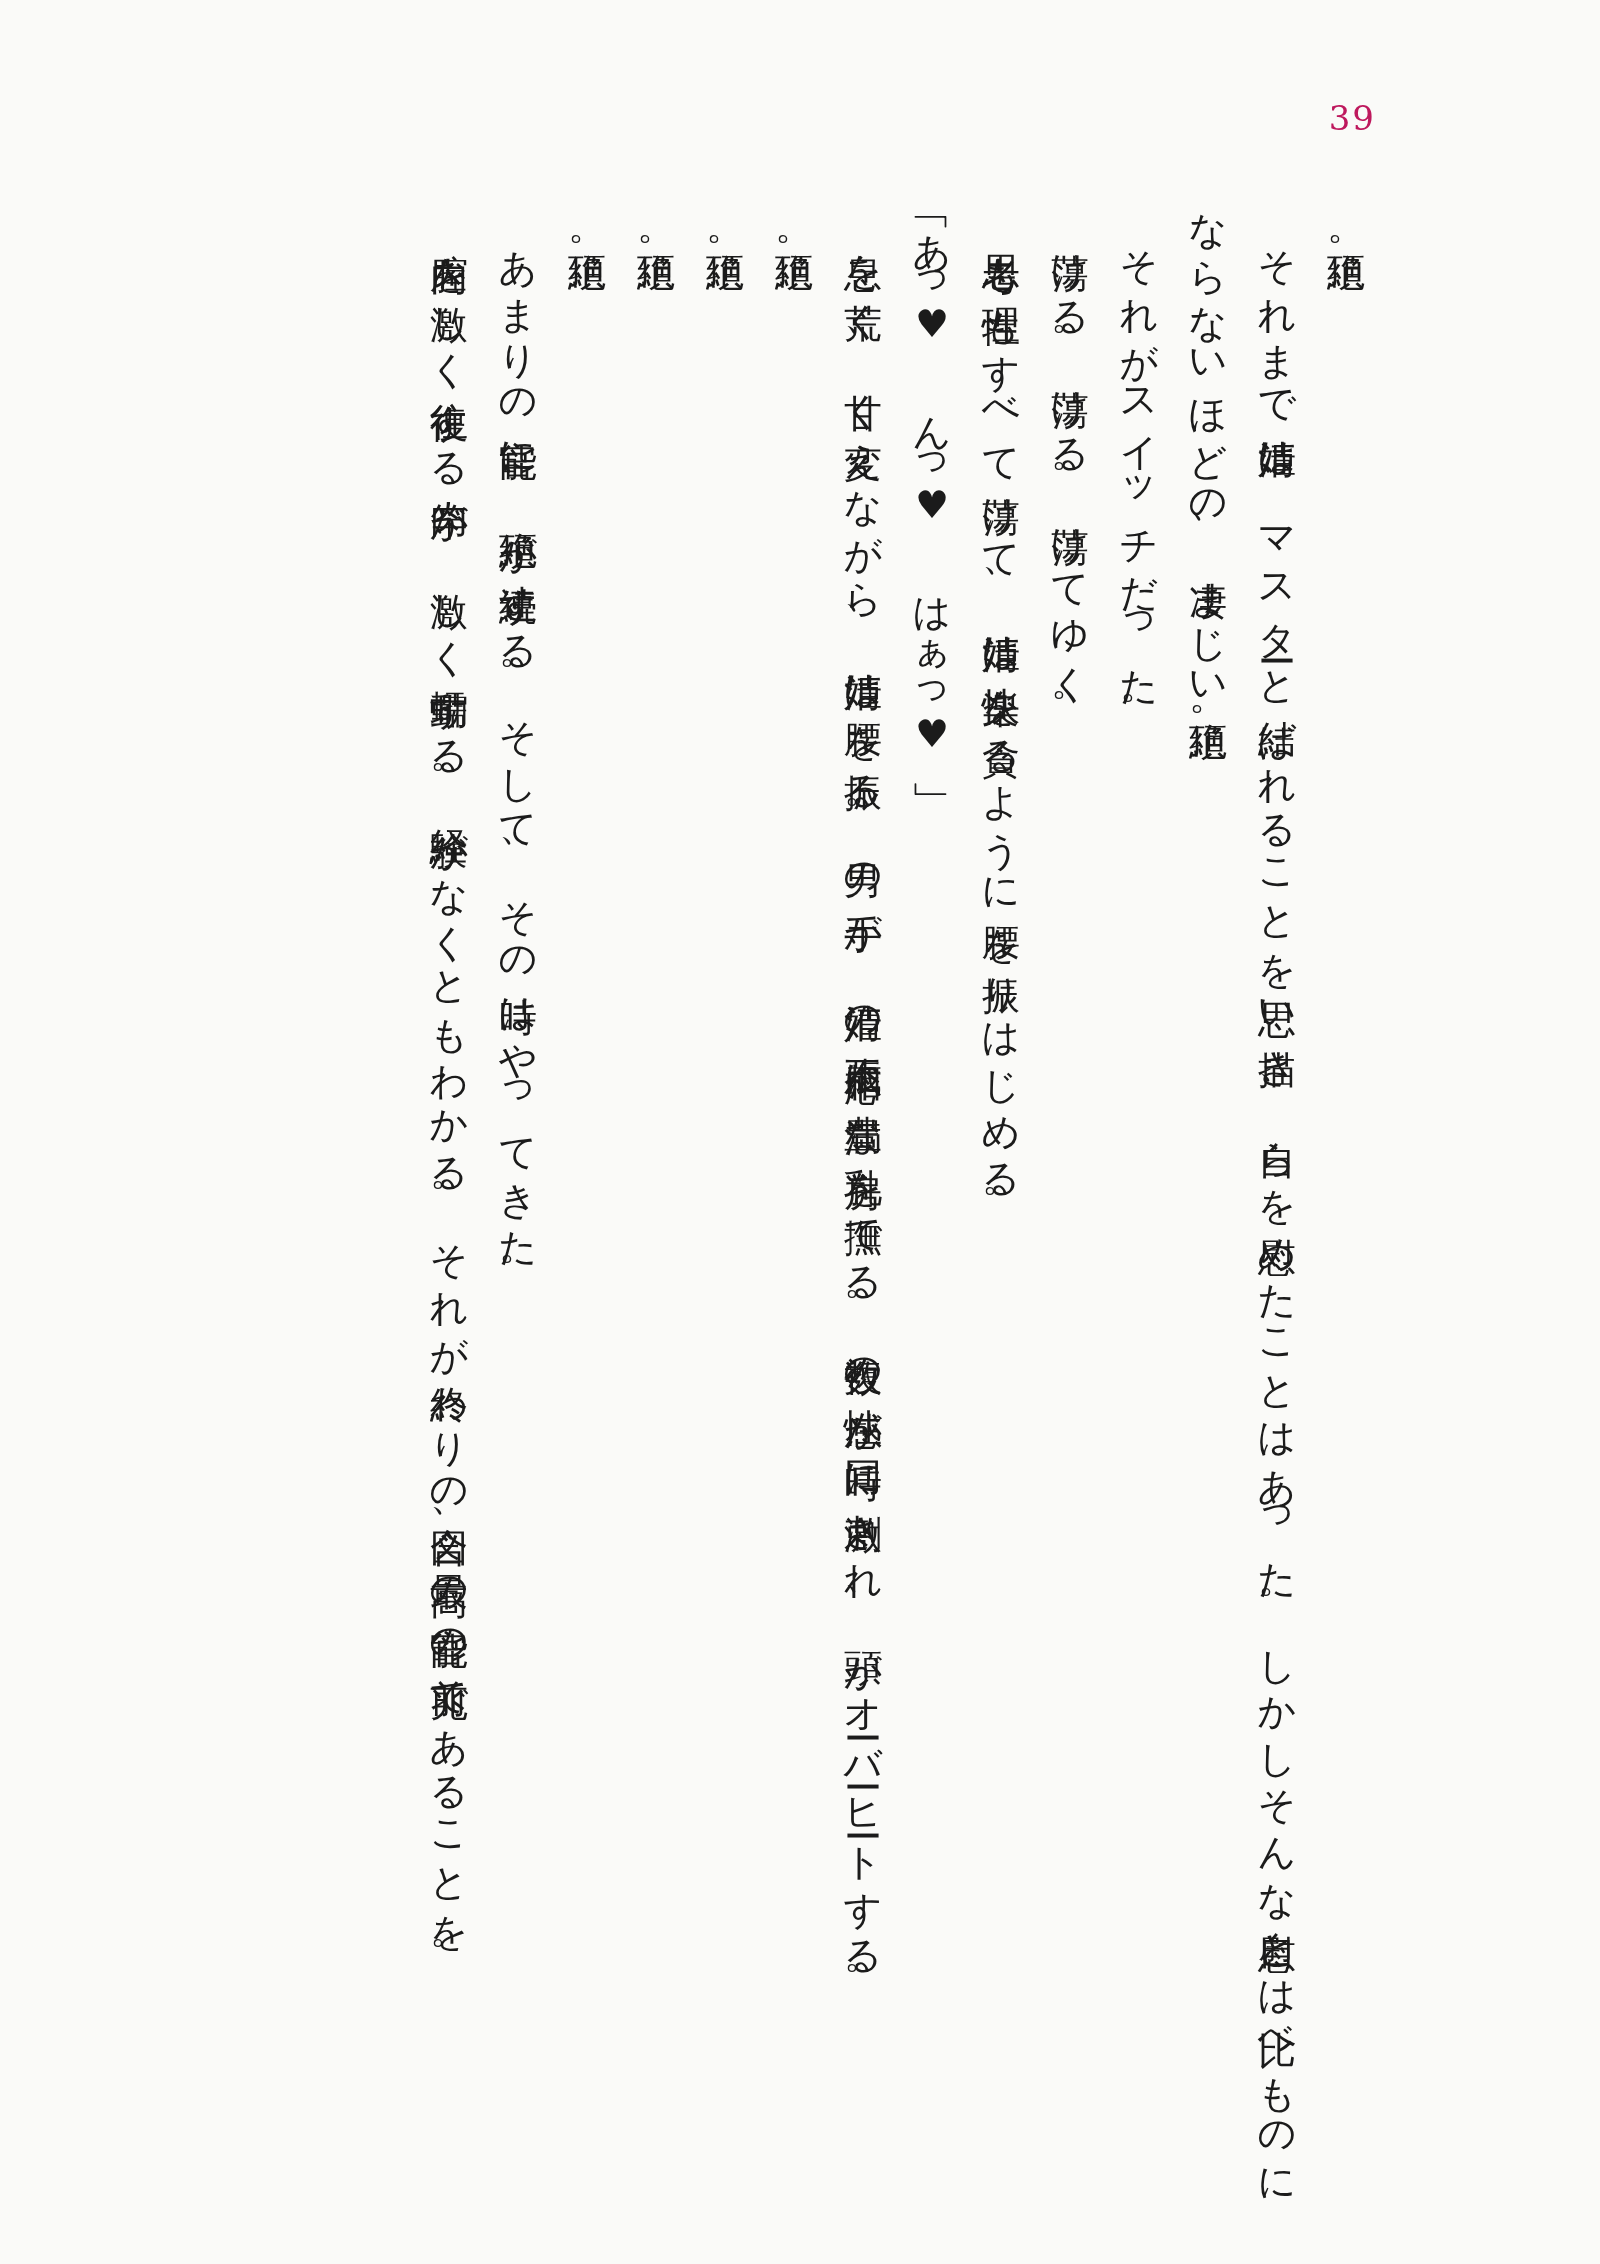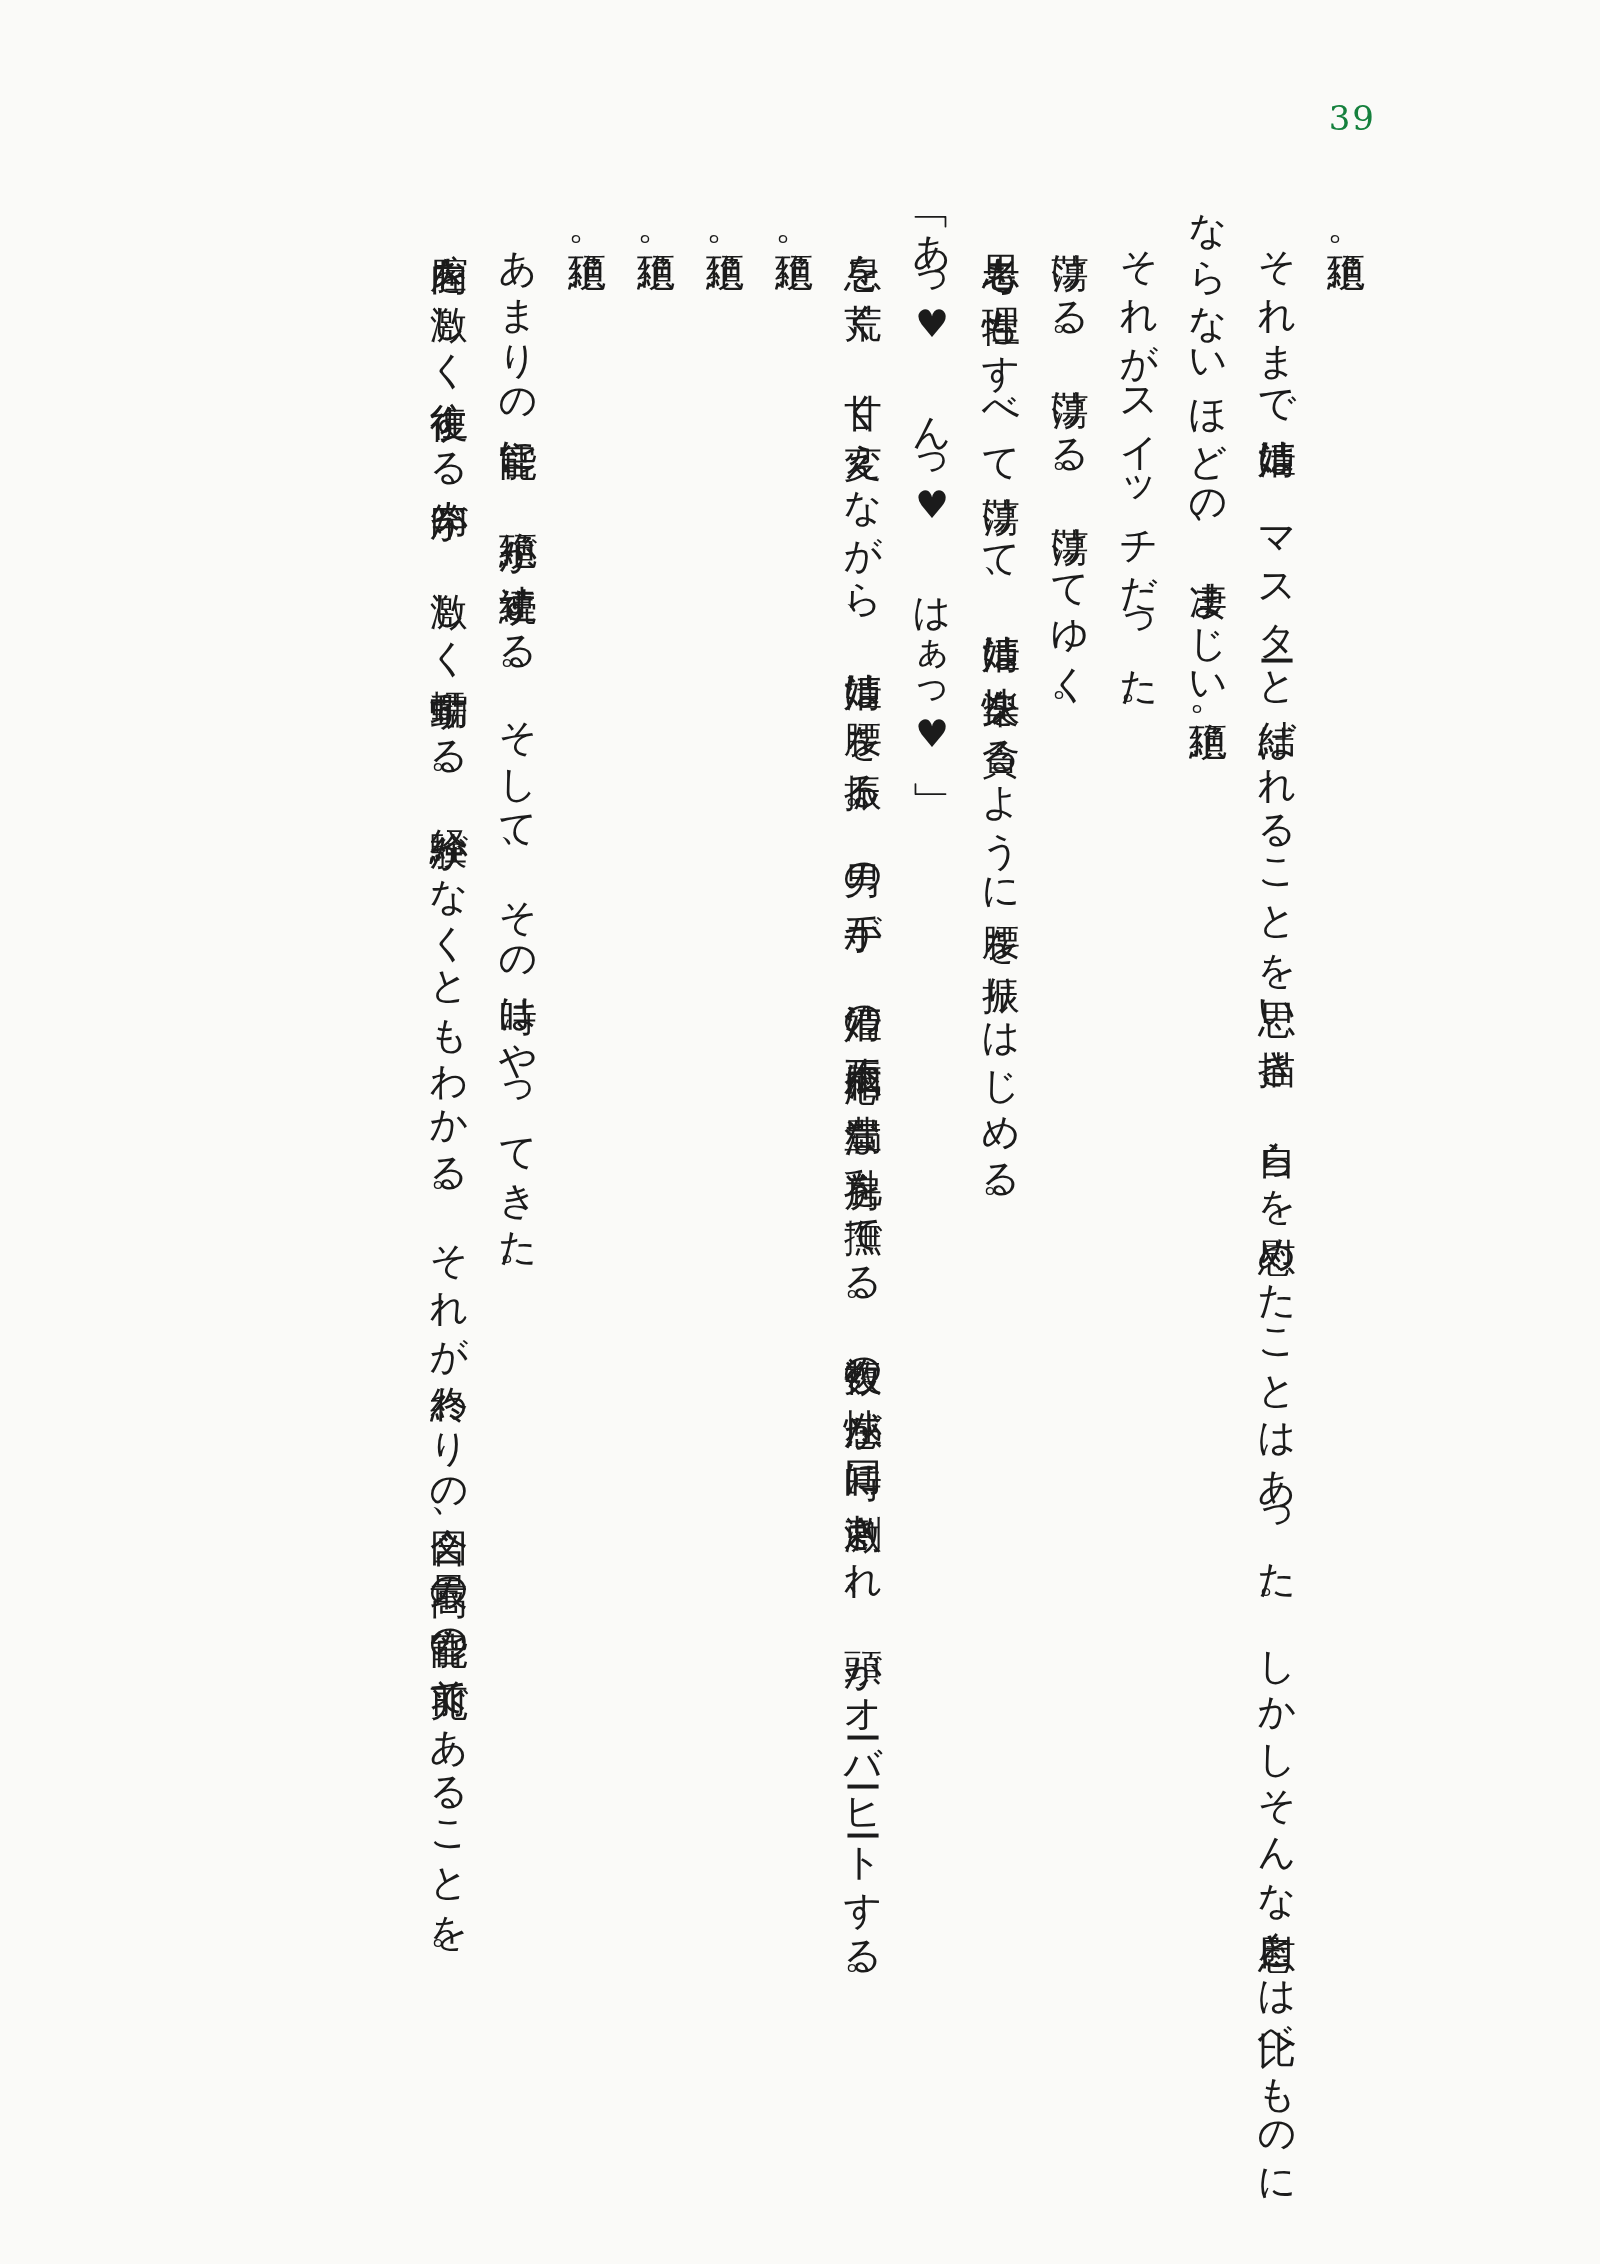--- a/index.html
+++ b/index.html
@@ -19,21 +19,21 @@
     overflow: hidden;
     font-family: "DejaVu Serif", "Liberation Serif", serif;
     color: #1b1b1b;
   }
   .page-number {
     position: absolute;
     top: 98px;
     right: 224px;
     font-size: 34px;
     letter-spacing: 2px;
-    color: #15803d;
+    color: #be185d;
   }
   .text-block {
     position: absolute;
     top: 186px;
     right: 220px;
     height: 2020px;
     writing-mode: vertical-rl;
     text-orientation: mixed;
     font-size: 38px;
     line-height: 69px;       

